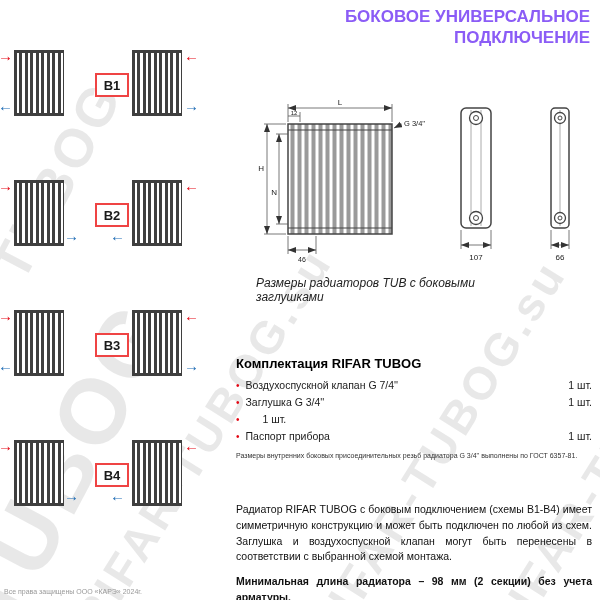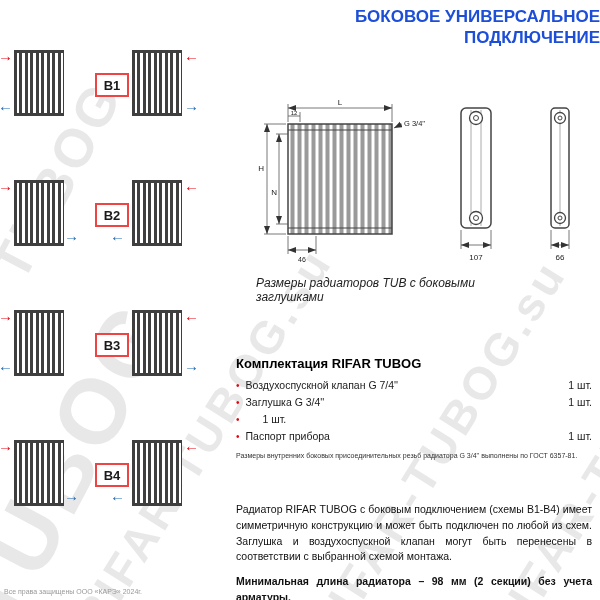--- a/index.html
+++ b/index.html
@@ -7,22 +7,22 @@
         font-family:"Liberation Sans",sans-serif;color:#1a1a1a;}
   
   .wm{position:absolute;z-index:0;pointer-events:none;font-weight:bold;white-space:nowrap;
       color:#c9c9c9;opacity:.42;transform-origin:0 50%;letter-spacing:4px;}
   .wm1{left:-18px;top:568px;font-size:92px;transform:rotate(-62deg);}
   .wm2{left:86px;top:600px;font-size:46px;transform:rotate(-58deg);}
   .wm3{left:320px;top:612px;font-size:46px;transform:rotate(-58deg);}
   .wm4{left:500px;top:610px;font-size:46px;transform:rotate(-58deg);}
   .wm5{left:6px;top:244px;font-size:54px;transform:rotate(-62deg);}
   
-  .title{position:absolute;right:0;top:6px;z-index:2;text-align:right;font-weight:700;
-         font-size:17px;line-height:1.25;color:#1d4ed8;}
+  .title{position:absolute;right:10px;top:6px;z-index:2;text-align:right;font-weight:700;
+         font-size:17px;line-height:1.25;color:#8b5cf6;}
   
   .scheme-row{position:absolute;left:0;width:230px;height:90px;z-index:2;}
   .r1{top:42px;} .r2{top:172px;} .r3{top:302px;} .r4{top:432px;}
   .rad{position:absolute;top:8px;width:50px;height:66px;box-sizing:border-box;
        background:repeating-linear-gradient(90deg,#3f3f3f 0 3px,#ffffff 3px 5.5px);
        border-top:3px solid #3f3f3f;border-bottom:3px solid #3f3f3f;}
   .rad-left{left:14px;} .rad-right{left:132px;}
   .scheme-label-box{position:absolute;left:95px;top:31px;width:34px;height:24px;box-sizing:border-box;
        border:2px solid #ef4444;background:#fff;display:flex;align-items:center;justify-content:center;
        font-weight:700;font-size:13px;}

